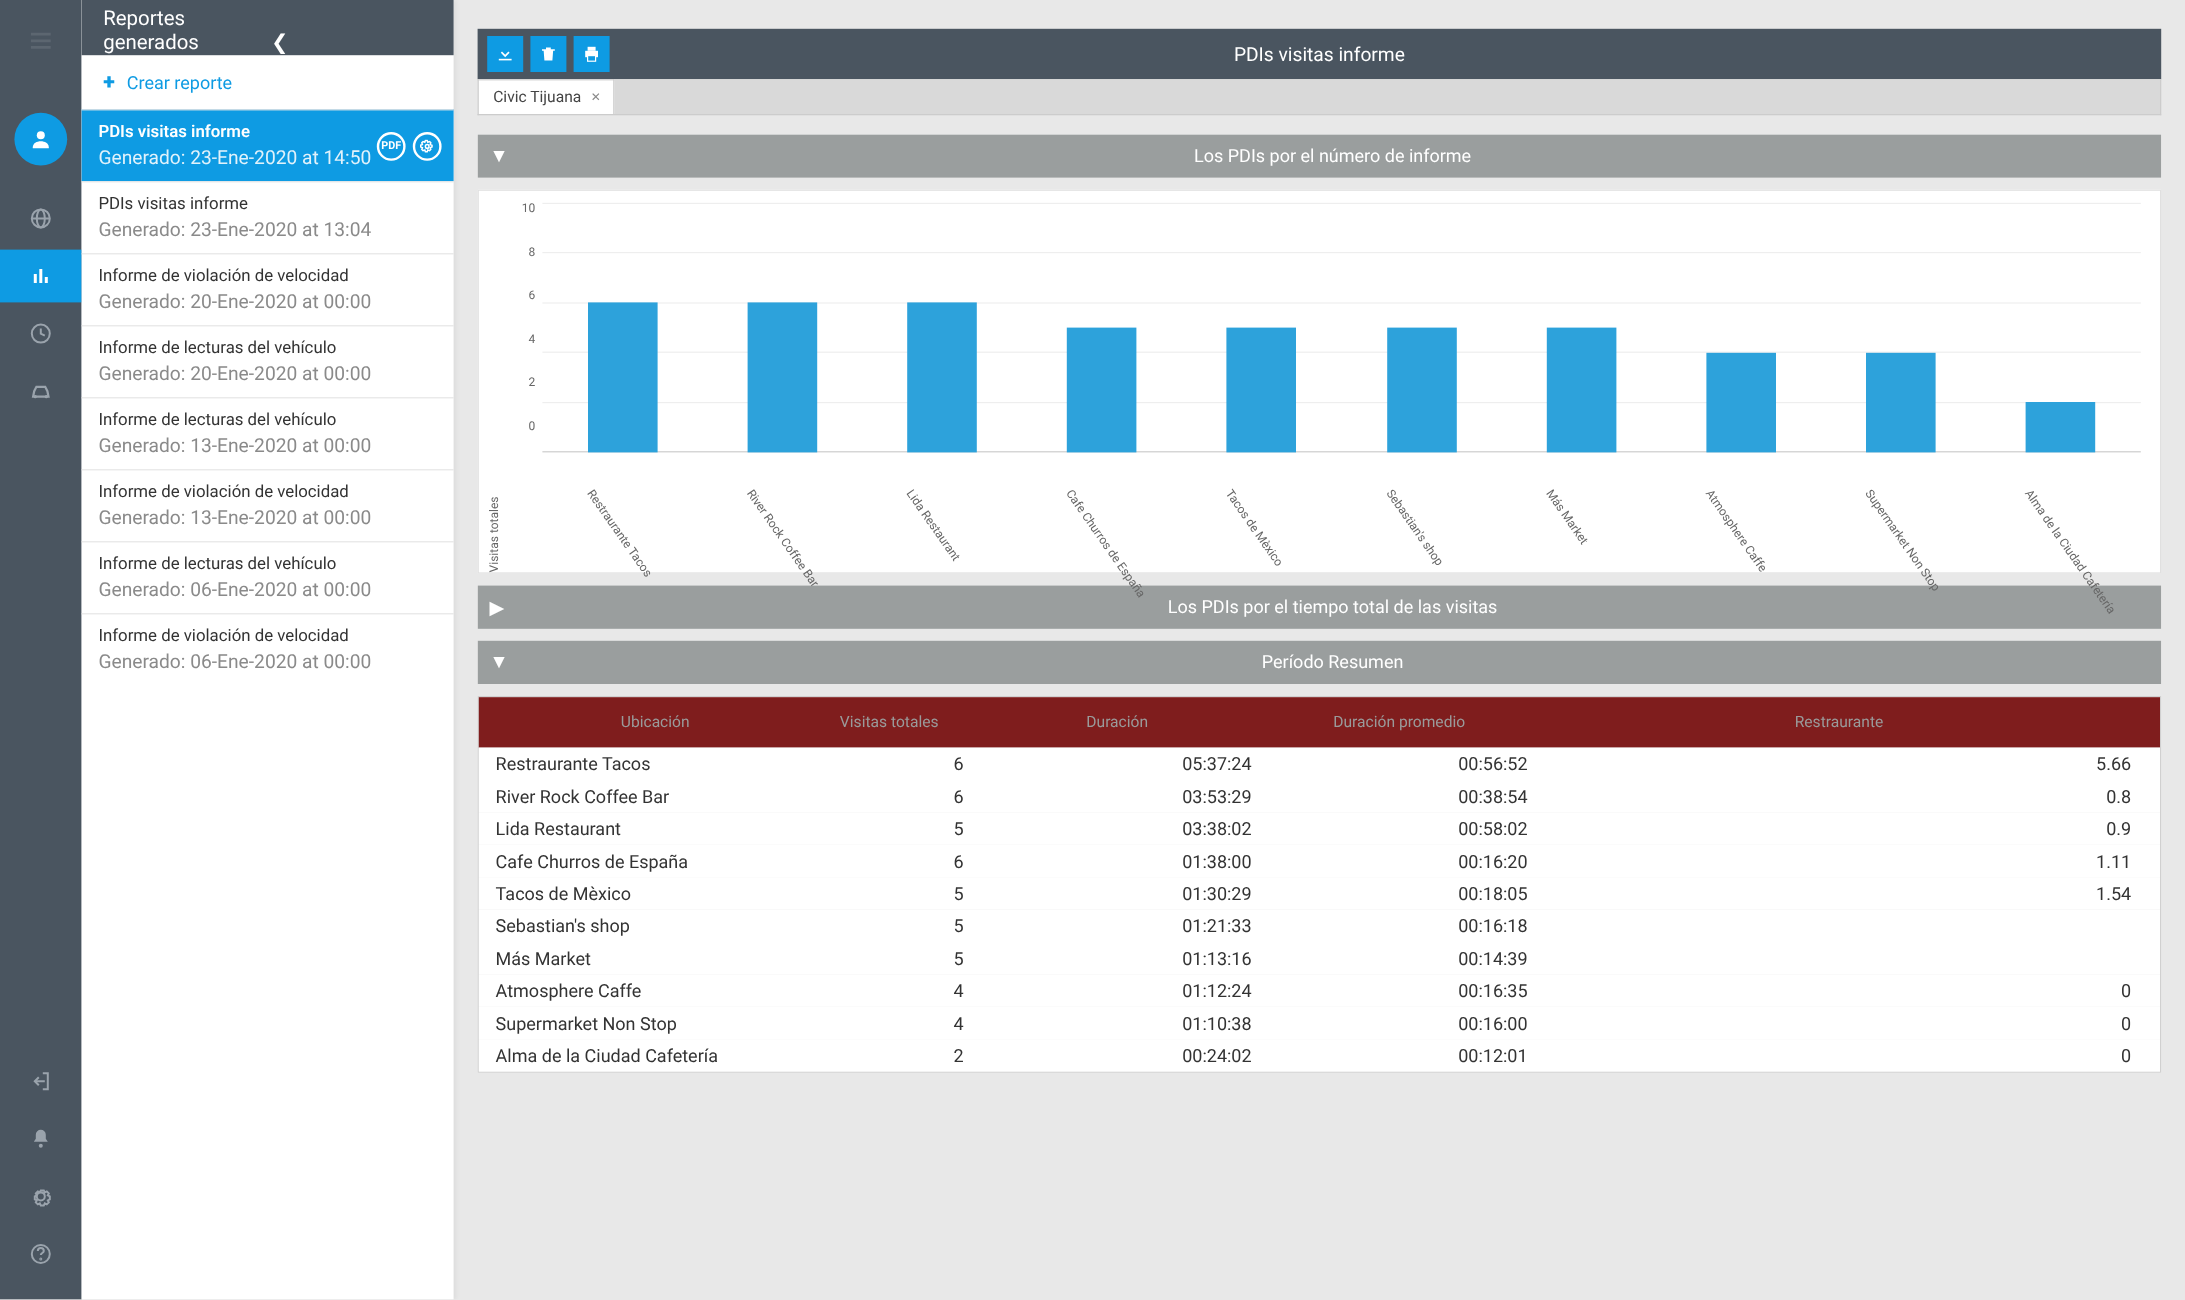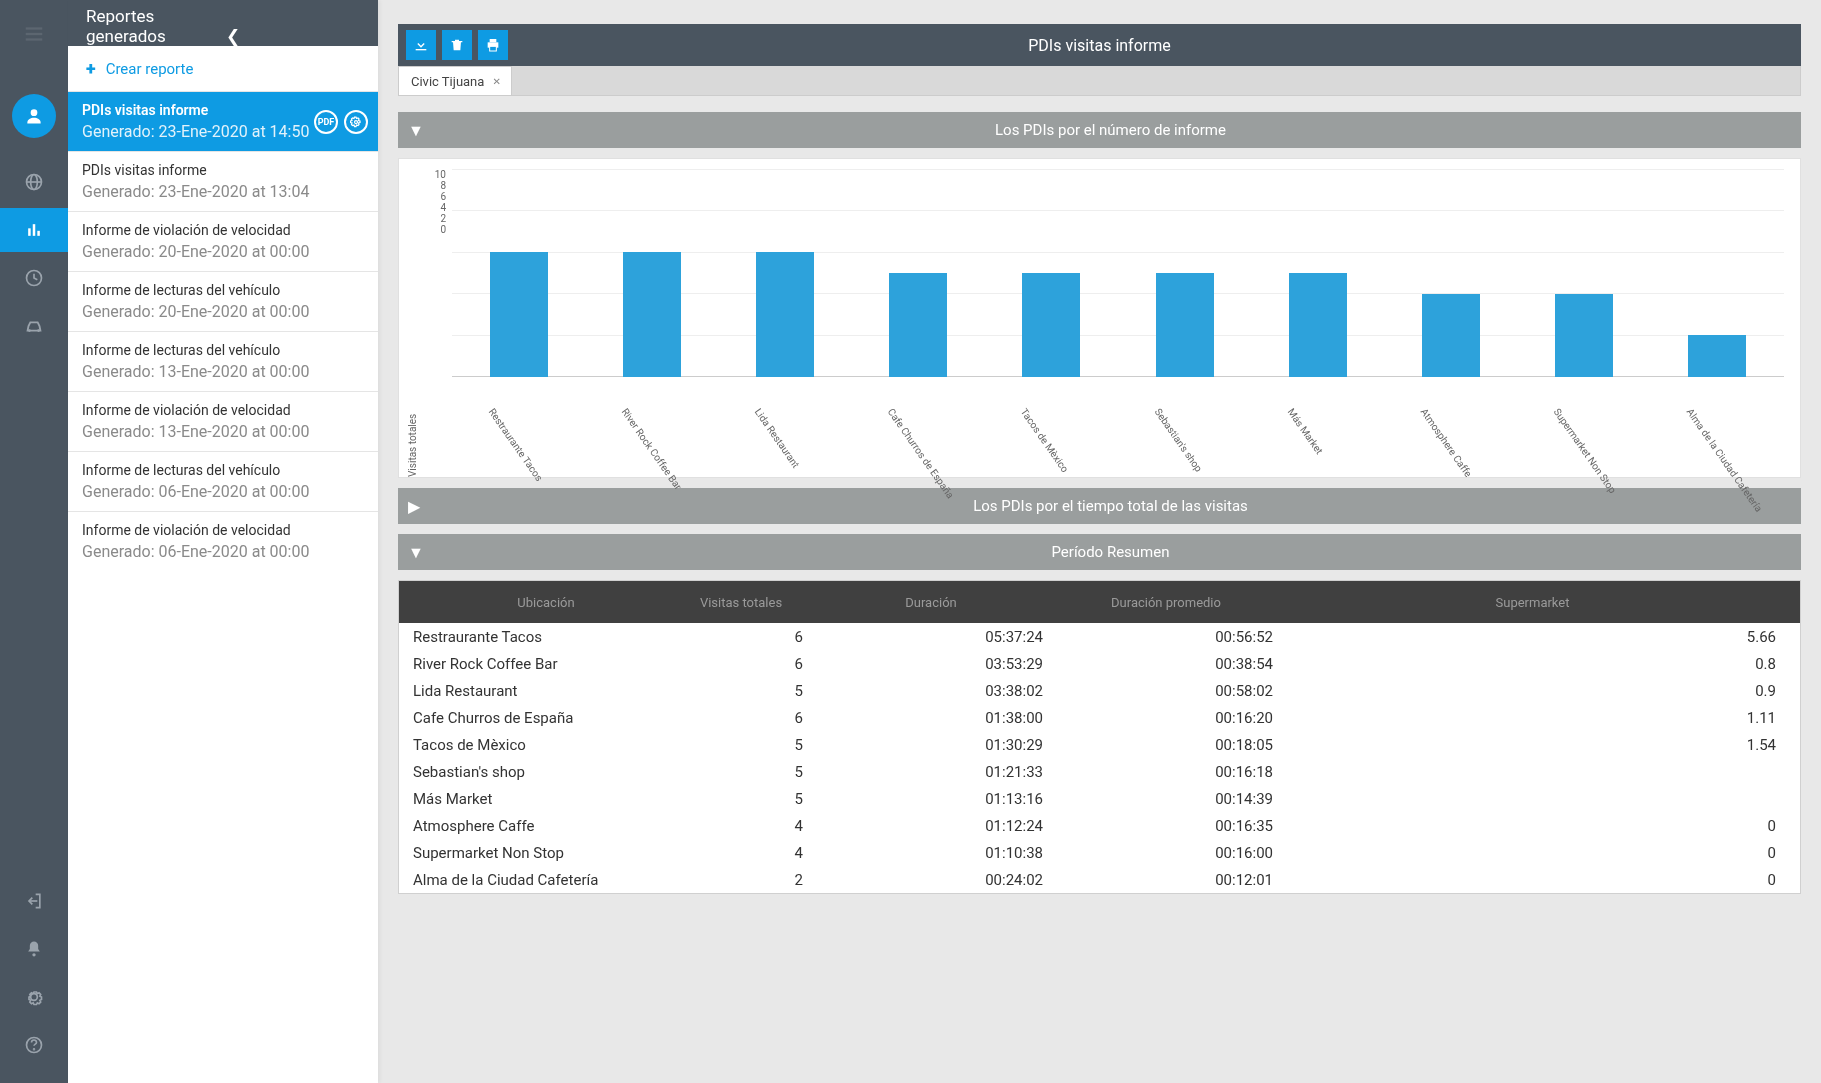--- a/index.html
+++ b/index.html
@@ -32,29 +32,29 @@
 .tab{background:#fff;padding:5px 10px 5px 12px;font-size:13px;color:#444;border:1px solid #ccc;border-bottom:none;display:flex;align-items:center;gap:8px;cursor:pointer;margin-left:-1px}
 .tab .close{font-size:10px;color:#888;cursor:pointer}
 .content{margin-top:16px;display:flex;flex-direction:column;gap:10px;overflow:auto}
 .section-bar{background:#9a9e9e;color:#fff;height:36px;display:flex;align-items:center;padding:0 10px;font-size:15px}
 .section-bar .chev{width:22px;font-size:16px}
 .section-bar .s-title{flex:1;text-align:center}
 .chart-box{background:#fff;border:1px solid #e0e0e0;padding:10px 6px 0 6px;height:320px}
 .chart-inner{position:relative;height:100%;display:flex}
 .y-label{writing-mode:vertical-rl;transform:rotate(180deg);font-size:10px;color:#666;padding:0 2px 90px 2px}
 .plot{flex:1;position:relative}
-.y-ticks{position:absolute;left:0;top:0;bottom:116px;width:30px;display:flex;flex-direction:column;font-size:10px;color:#666;text-align:right;padding-right:4px}
+.y-ticks{position:absolute;left:0;top:0;bottom:116px;width:30px;display:flex;flex-direction:column;justify-content:space-between;font-size:10px;color:#666;text-align:right;padding-right:4px}
 .grid{position:absolute;left:32px;right:10px;top:0;bottom:100px;border-bottom:1px solid #ccc}
 .gridline{position:absolute;left:0;right:0;border-top:1px solid #eee}
 .bars{position:absolute;left:32px;right:10px;top:0;bottom:100px;display:flex;align-items:flex-end;justify-content:space-around}
 .bar{width:58px;background:#2da2db}
 .x-ticks{position:absolute;left:32px;right:10px;bottom:0;height:96px;display:flex;justify-content:space-around}
 .x-tick{width:58px;font-size:10px;color:#666;transform:rotate(55deg) translateY(10px);transform-origin:top left;white-space:nowrap;padding-left:24px}
 .table-wrap{border:1px solid #d0d0d0}
-.thead{background:#404040;display:flex;font-size:13px;color:#9a9a9a;height:42px;align-items:center;text-align:center}
+.thead{background:#7f1d1d;display:flex;font-size:13px;color:#9a9a9a;height:42px;align-items:center;text-align:center}
 .c1{flex:0 0 280px;padding-left:14px;text-align:left}
 .c2{flex:0 0 140px;text-align:right;padding-right:16px}
 .c3{flex:0 0 240px;text-align:right;padding-right:16px}
 .c4{flex:0 0 230px;text-align:right;padding-right:16px}
 .c5{flex:1;text-align:right;padding-right:24px}
 .thead .c1,.thead .c2,.thead .c3,.thead .c4,.thead .c5{text-align:center}
 .trow{display:flex;font-size:15px;color:#333;height:27px;align-items:center;background:#fff}
 </style>
 </head>
 <body>
@@ -277,21 +277,21 @@
       <span class="chev">▼</span>
       <span class="s-title">Período Resumen</span>
     </div>
 
     <div class="table-wrap">
       <div class="thead">
         <div class="c1">Ubicación</div>
         <div class="c2">Visitas totales</div>
         <div class="c3">Duración</div>
         <div class="c4">Duración promedio</div>
-        <div class="c5">Supermarket</div>
+        <div class="c5">Restraurante</div>
       </div>
       <div id="tbody">
           <div class="trow">
             <div class="c1">Restraurante Tacos</div>
             <div class="c2">6</div>
             <div class="c3">05:37:24</div>
             <div class="c4">00:56:52</div>
             <div class="c5">5.66</div>
           </div>
           <div class="trow">

